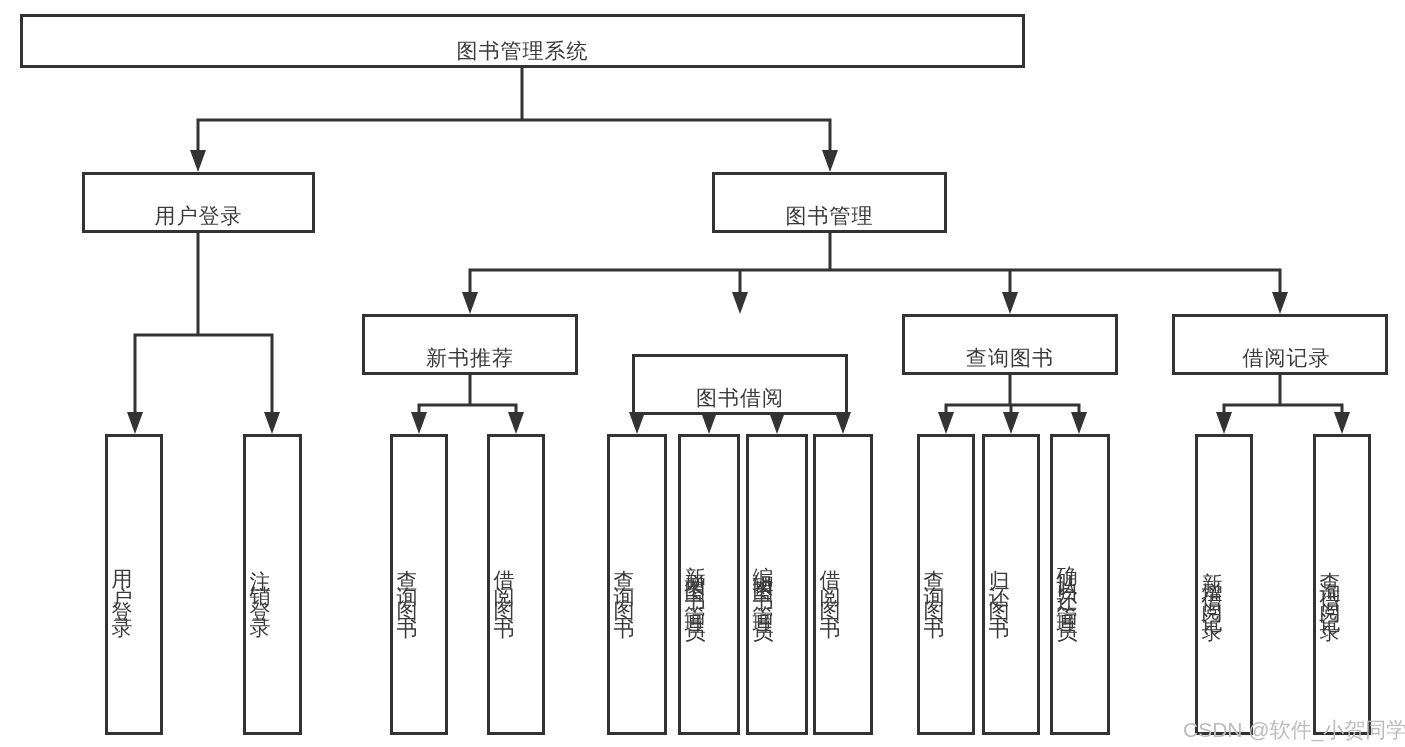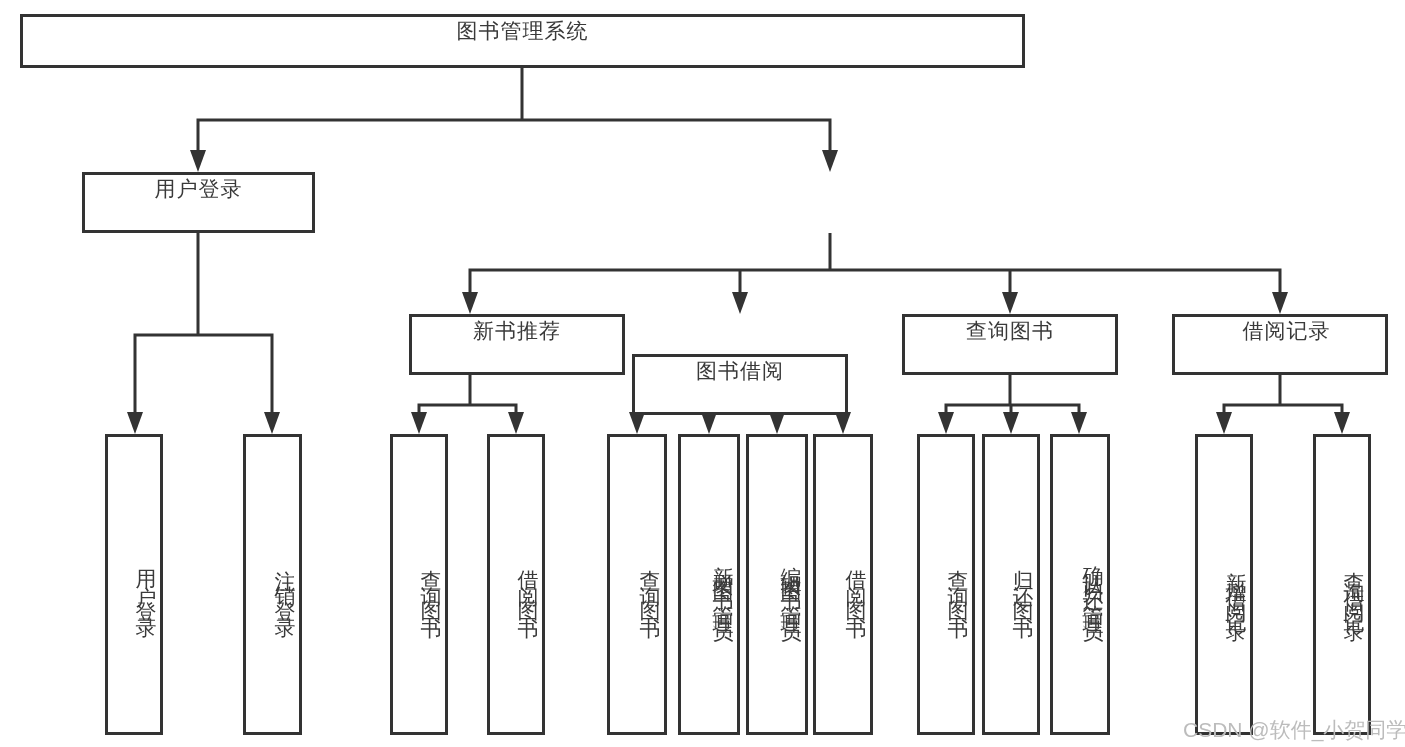--- a/index.html
+++ b/index.html
@@ -26,41 +26,41 @@
   }
   .wire { stroke: var(--line-color); stroke-width: 3; fill: none; }
   .arrow { fill: var(--line-color); stroke: none; }
 
   .box {
     position: absolute;
     box-sizing: border-box;
     background: var(--bg-color);
     border: 3px solid var(--line-color);
     display: flex;
-    align-items: flex-start;
+    align-items: flex-end;
     justify-content: center;
     font-size: 21px;
     letter-spacing: 1px;
     z-index: 2;
   }
   .vbox {
     top: 434px;
     height: 301px;
     writing-mode: vertical-rl;
     text-orientation: mixed;
     letter-spacing: 16px;
   }
   .vbox.med  { letter-spacing: 10px; }
   .vbox.long { letter-spacing: 8px; }
 
   
   #root    { left: 20px;   top: 14px;  width: 1005px; height: 54px; }
   #b-login { left: 82px;   top: 172px; width: 233px;  height: 61px; }
   #b-mgmt  { left: 712px;  top: 172px; width: 235px;  height: 61px; }
-  #s-0     { left: 362px;  top: 314px; width: 216px;  height: 61px; margin-left: 47px; }
+  #s-0     { left: 362px;  top: 314px; width: 216px;  height: 61px; }
   #s-1     { left: 632px;  top: 314px; width: 216px;  height: 61px; margin-top: 40px; }
   #s-2     { left: 902px;  top: 314px; width: 216px;  height: 61px; }
   #s-3     { left: 1172px; top: 314px; width: 216px;  height: 61px; padding-left: 13px; }
 
   
   #lf-0-0 { left: 105px;  width: 58px; }
   #lf-0-1 { left: 243px;  width: 59px; }
   #lf-1-0 { left: 390px;  width: 58px; }
   #lf-1-1 { left: 487px;  width: 58px; }
   #lf-2-0 { left: 607px;  width: 60px; }
@@ -132,20 +132,23 @@
     </g>
   </svg>
 
   <div class="box" id="root">
     <span>图书管理系统</span>
   </div>
 
   <div class="box" id="b-login">
     <span>用户登录</span>
   </div>
+  <div class="box" id="b-mgmt">
+    <span>图书管理</span>
+  </div>
 
   <div class="box" id="s-0">
     <span>新书推荐</span>
   </div>
   <div class="box" id="s-1">
     <span>图书借阅</span>
   </div>
   <div class="box" id="s-2">
     <span>查询图书</span>
   </div>

